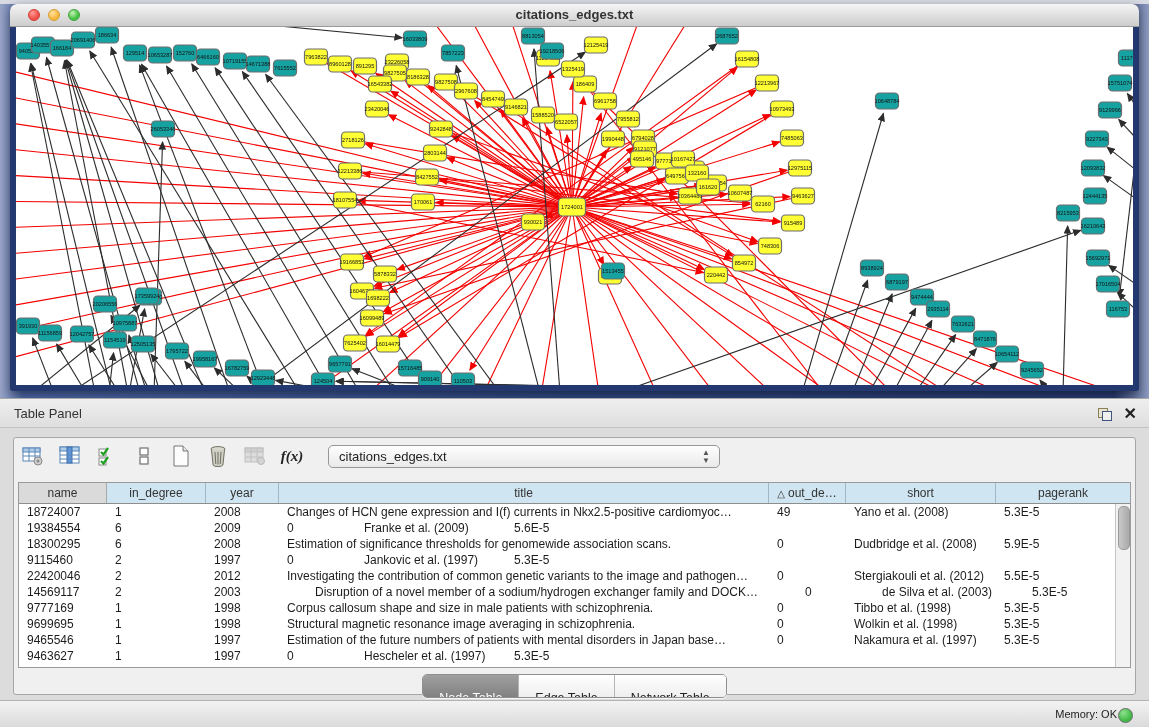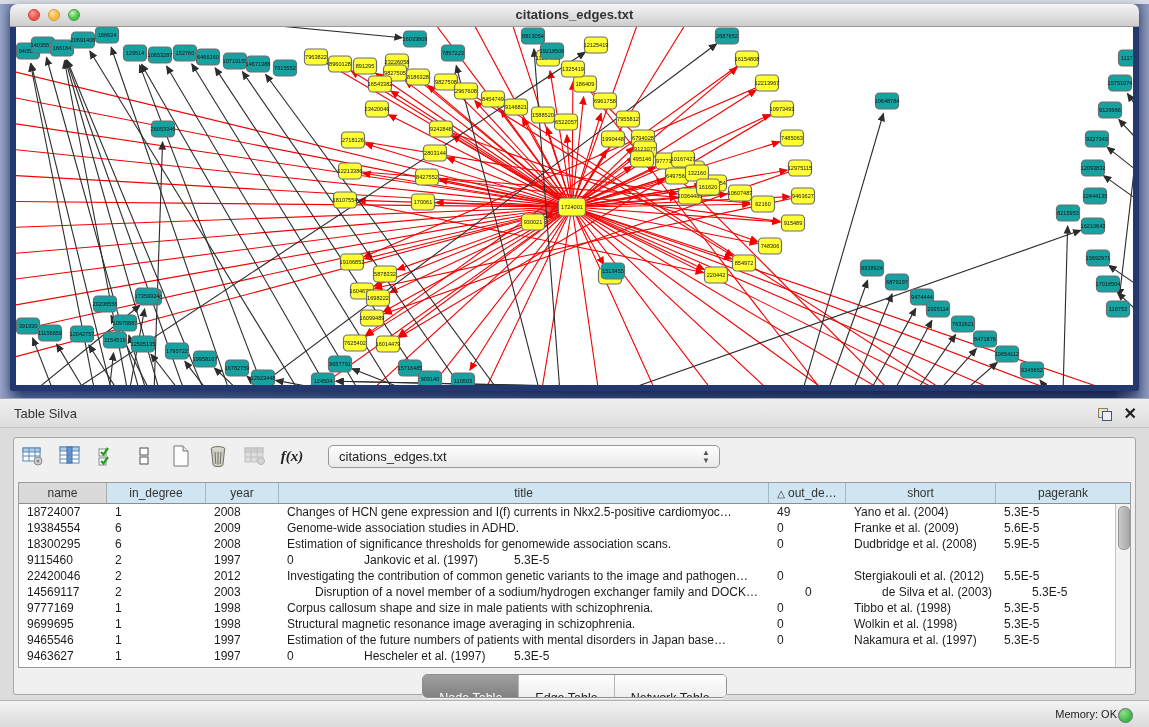--- a/index.html
+++ b/index.html
@@ -768,21 +768,21 @@
               <rect x="451.5" y="372" width="23" height="16" rx="4" fill="#17a2a2" stroke="#6d6d6d" stroke-width="1.2"></rect>
               <text x="463" y="382" text-anchor="middle" font-size="5.6" fill="#141414">110503</text>
             </g>
           </g>
       </svg>
     </div>
   </div>
 </div>
 
 <div id="panel-title">
-  <span>Table Silva</span>
+  <span>Table Panel</span>
   <span class="ctrls">
     <span id="float-icon">
         <span class="sq1"></span>
         <span class="sq2"></span>
       </span>
     <span id="close-x">✕</span>
   </span>
 </div>
 
 <div id="panel-body">
@@ -864,28 +864,27 @@
           <div class="th" style="width: 150px;">short</div>
           <div class="th" style="width: 118px; flex: 1 1 0%; border-right: none;">pagerank</div>
         </div>
       <div id="tbody">
           <div class="tr">
             <div class="td" style="width: 88px;">18724007</div>
             <div class="td" style="width: 99px;">1</div>
             <div class="td" style="width: 73px;">2008</div>
             <div class="td" style="width: 490px;">Changes of HCN gene expression and I(f) currents in Nkx2.5-positive cardiomyoc…</div>
             <div class="td" style="width: 77px;">49</div>
-            <div class="td" style="width: 150px;">Yano et al. (2004)</div>
+            <div class="td" style="width: 150px;">Yano et al. (2008)</div>
             <div class="td" style="width: 118px; flex: 1 1 0%;">5.3E-5</div>
           </div>
           <div class="tr">
             <div class="td" style="width: 88px;">19384554</div>
             <div class="td" style="width: 99px;">6</div>
             <div class="td" style="width: 73px;">2009</div>
-            <div class="td" style="width: 490px;">Genome-wide association studies in ADHD.</div>
             <div class="td" style="width: 77px;">0</div>
             <div class="td" style="width: 150px;">Franke et al. (2009)</div>
             <div class="td" style="width: 118px; flex: 1 1 0%;">5.6E-5</div>
           </div>
           <div class="tr">
             <div class="td" style="width: 88px;">18300295</div>
             <div class="td" style="width: 99px;">6</div>
             <div class="td" style="width: 73px;">2008</div>
             <div class="td" style="width: 490px;">Estimation of significance thresholds for genomewide association scans.</div>
             <div class="td" style="width: 77px;">0</div>

